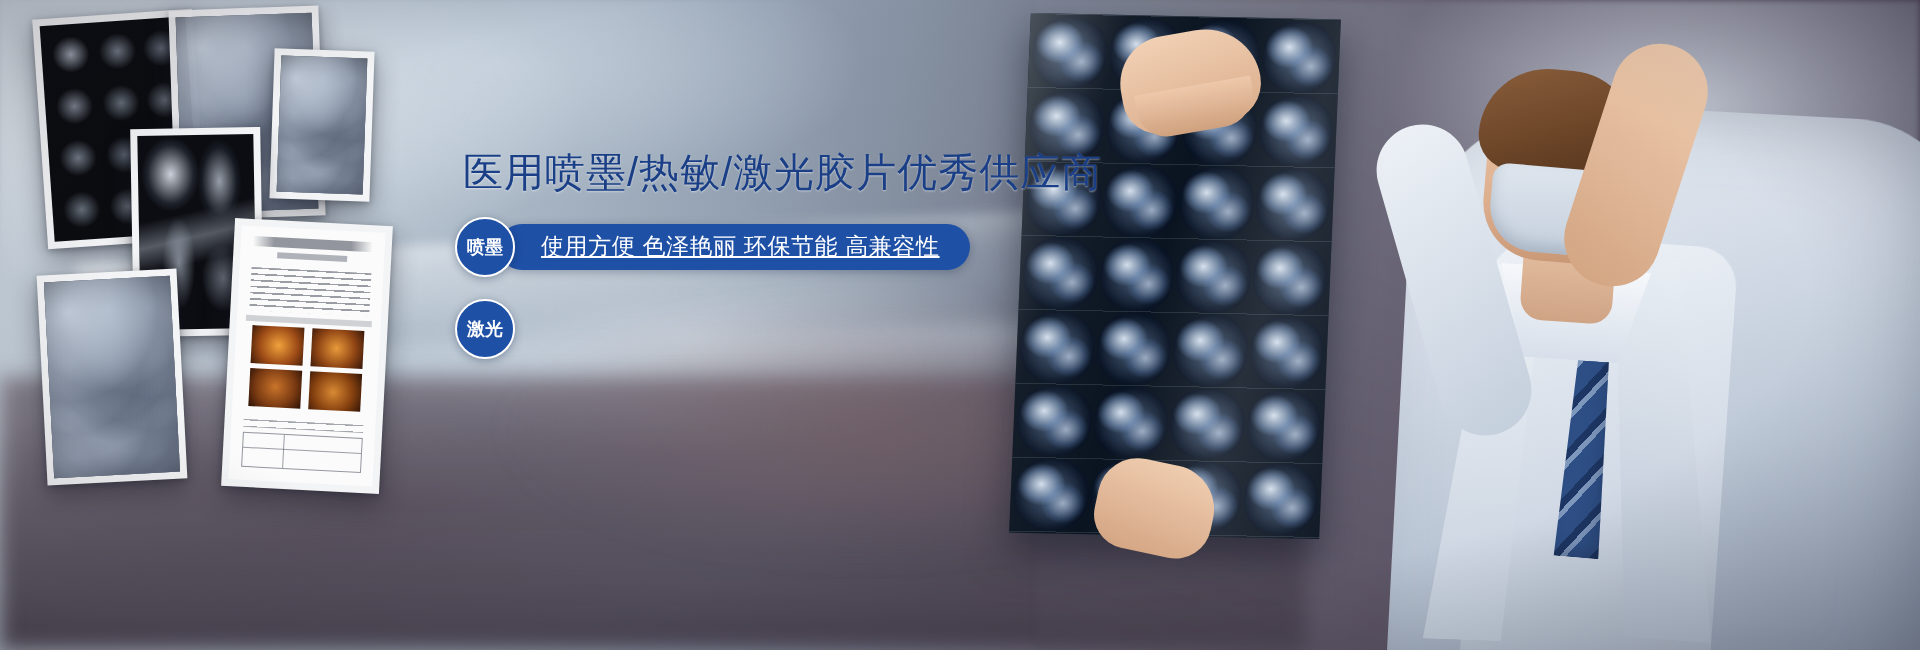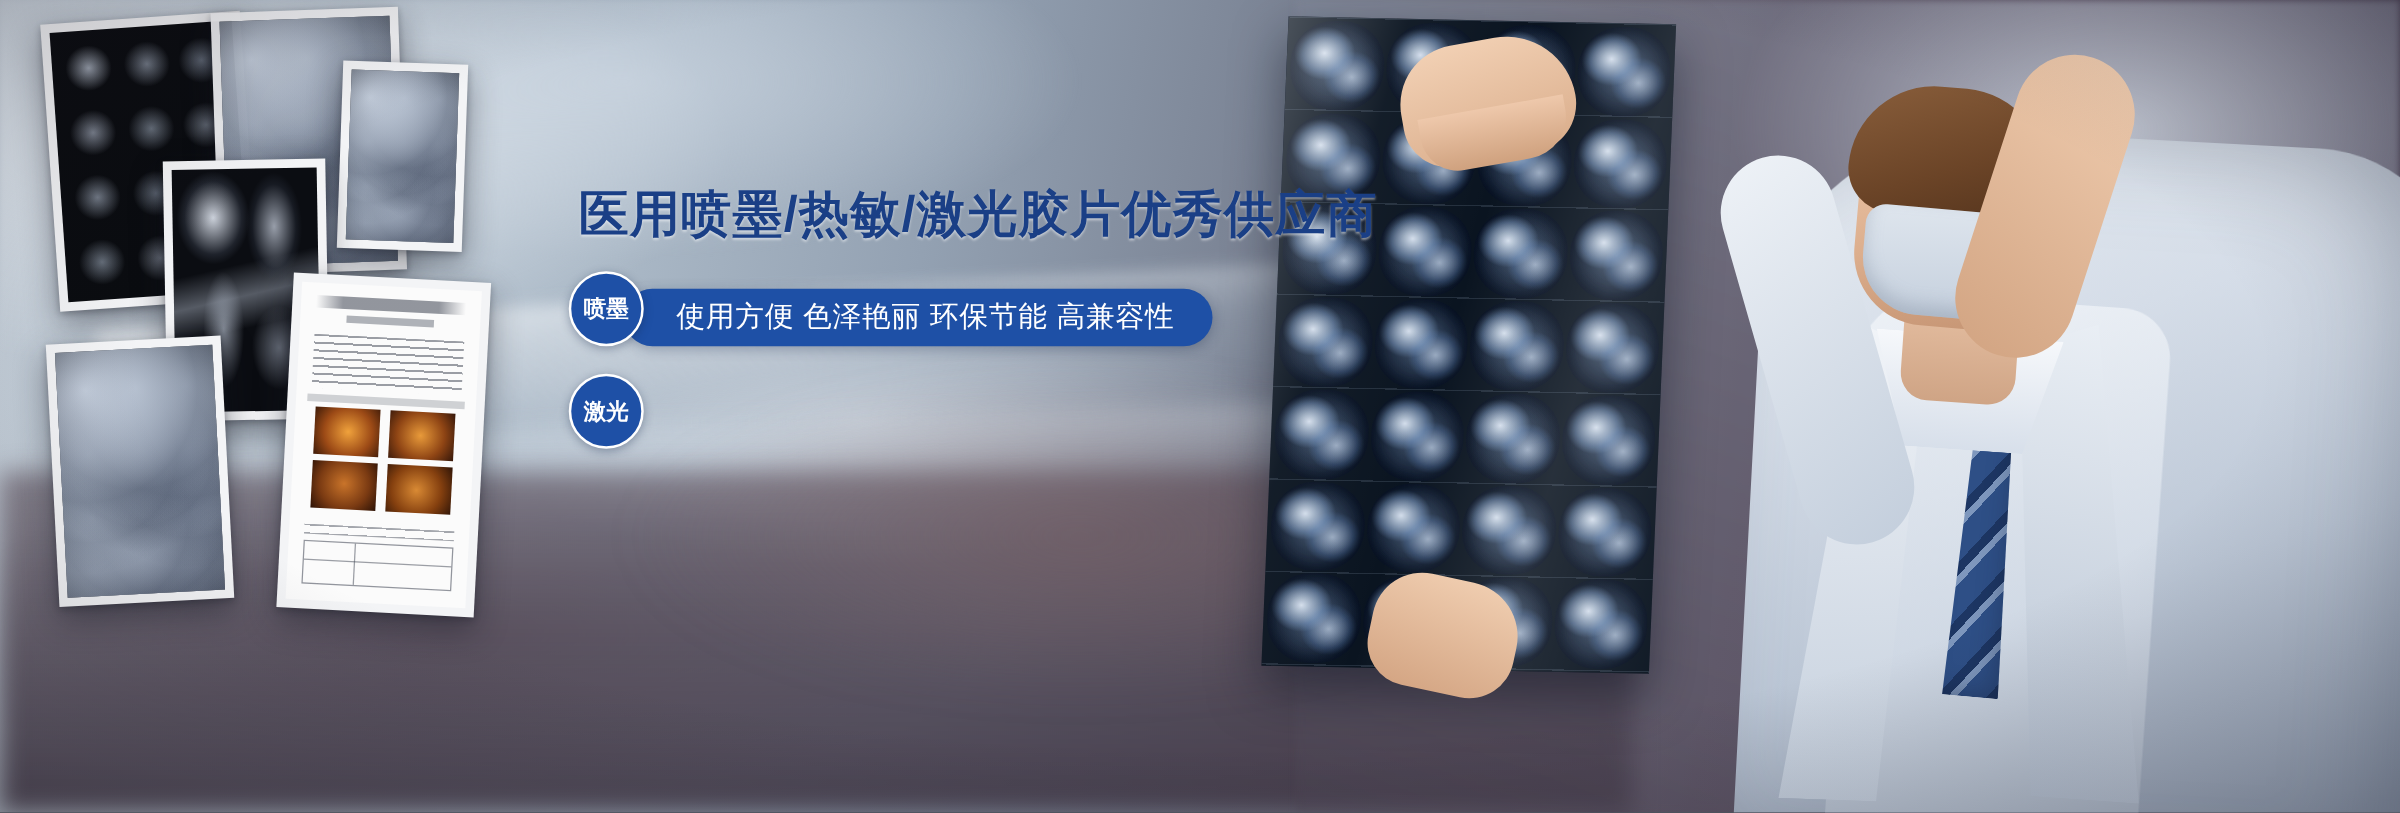--- a/index.html
+++ b/index.html
@@ -254,40 +254,41 @@
   .bigfilm .labels{
     position:absolute;inset:0;z-index:4;
     background:
       repeating-linear-gradient(180deg,rgba(190,210,235,.14) 0 1px,rgba(0,0,0,0) 1px 74px);
     pointer-events:none;
   }
 
   
   .content{position:absolute;left:455px;top:150px;width:700px;}
   .headline{
-    font-size:40px;font-weight:700;color:#1a3f86;letter-spacing:1px;
+    font-size:40px;font-weight:400;color:#1a3f86;letter-spacing:1px;
     line-height:1.12;white-space:nowrap;
     text-shadow:0 1px 2px rgba(255,255,255,.5);
     margin:0 0 22px 8px;
   }
-  .feature{display:flex;align-items:flex-end;margin-bottom:22px;}
+  .feature{display:flex;align-items:center;margin-bottom:22px;}
   .tag{
     width:56px;height:56px;min-width:56px;border-radius:50%;
     background:#1e50a6;border:2px solid #ffffff;
     display:flex;align-items:center;justify-content:center;
     color:#fff;font-size:18px;font-weight:700;letter-spacing:0;
     box-shadow:0 2px 8px rgba(18,34,70,.35);
     position:relative;z-index:2;
   }
   .pill{
     margin-left:-16px;padding:0 30px 0 42px;height:46px;
     display:flex;align-items:center;border-radius:23px;
     background:#1e50a6;color:#fff;font-size:23px;font-weight:400;
     letter-spacing:.6px;white-space:nowrap;
     box-shadow:0 2px 10px rgba(18,34,70,.3);
+    text-decoration:underline;
   }
 </style>
 </head>
 <body>
 
 <div class="banner">
 
   <div class="bg-base"></div>
   <div class="bg-blur-a"></div>
   <div class="bg-shelf"></div>

